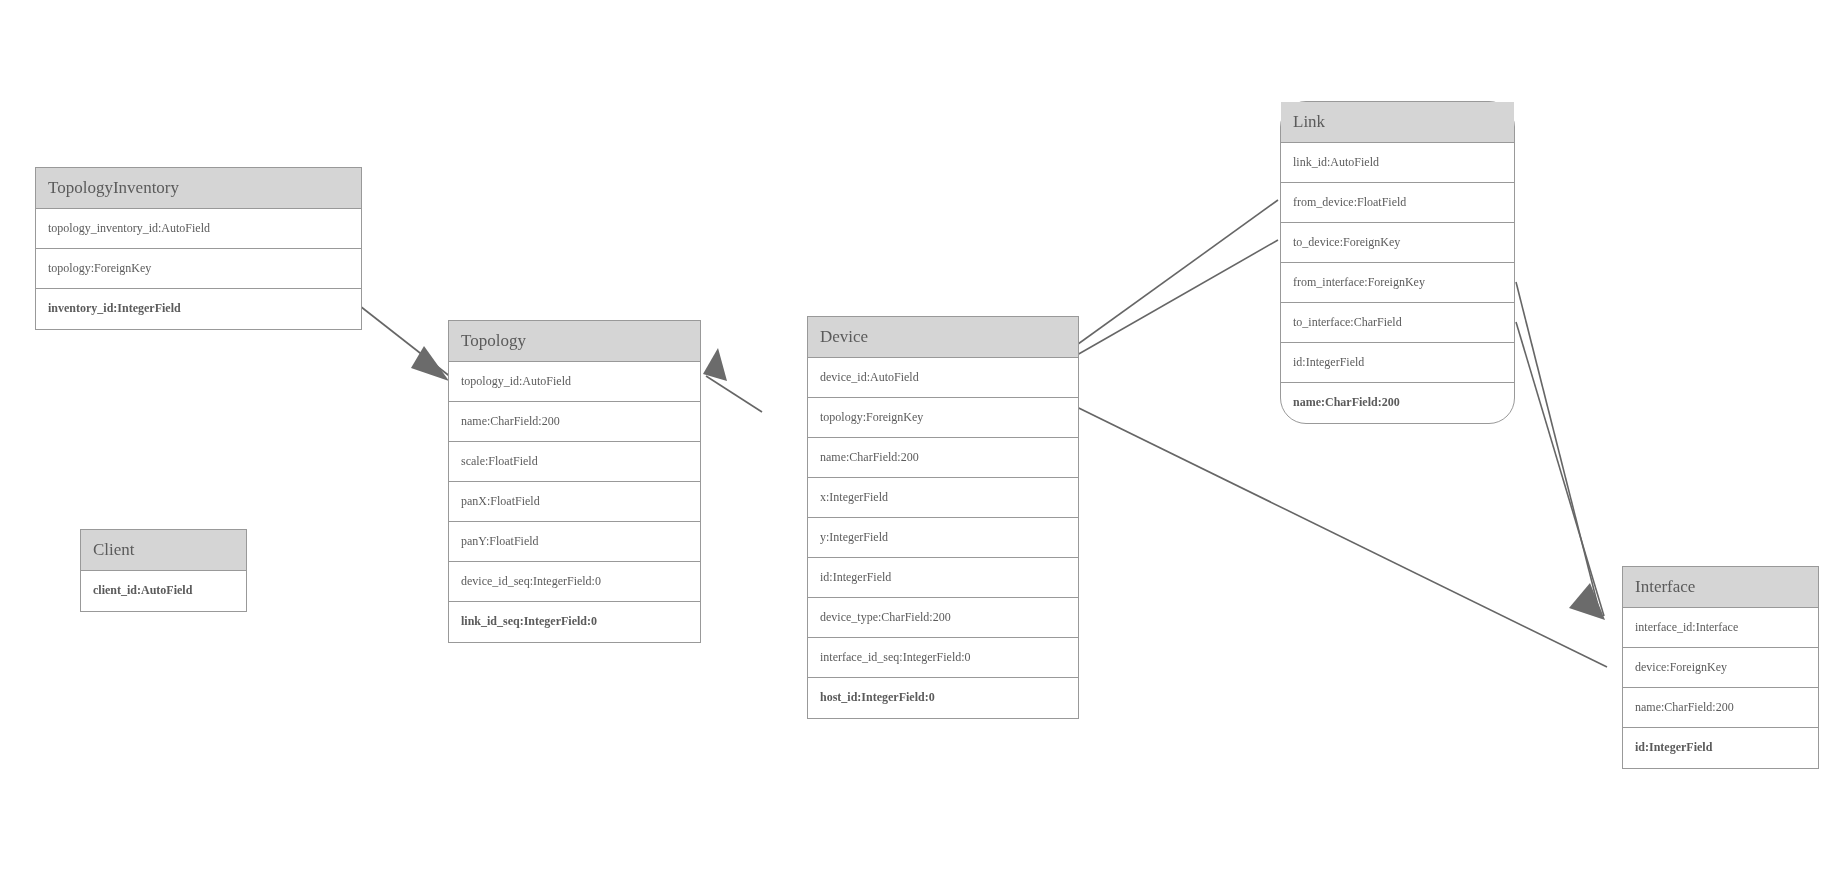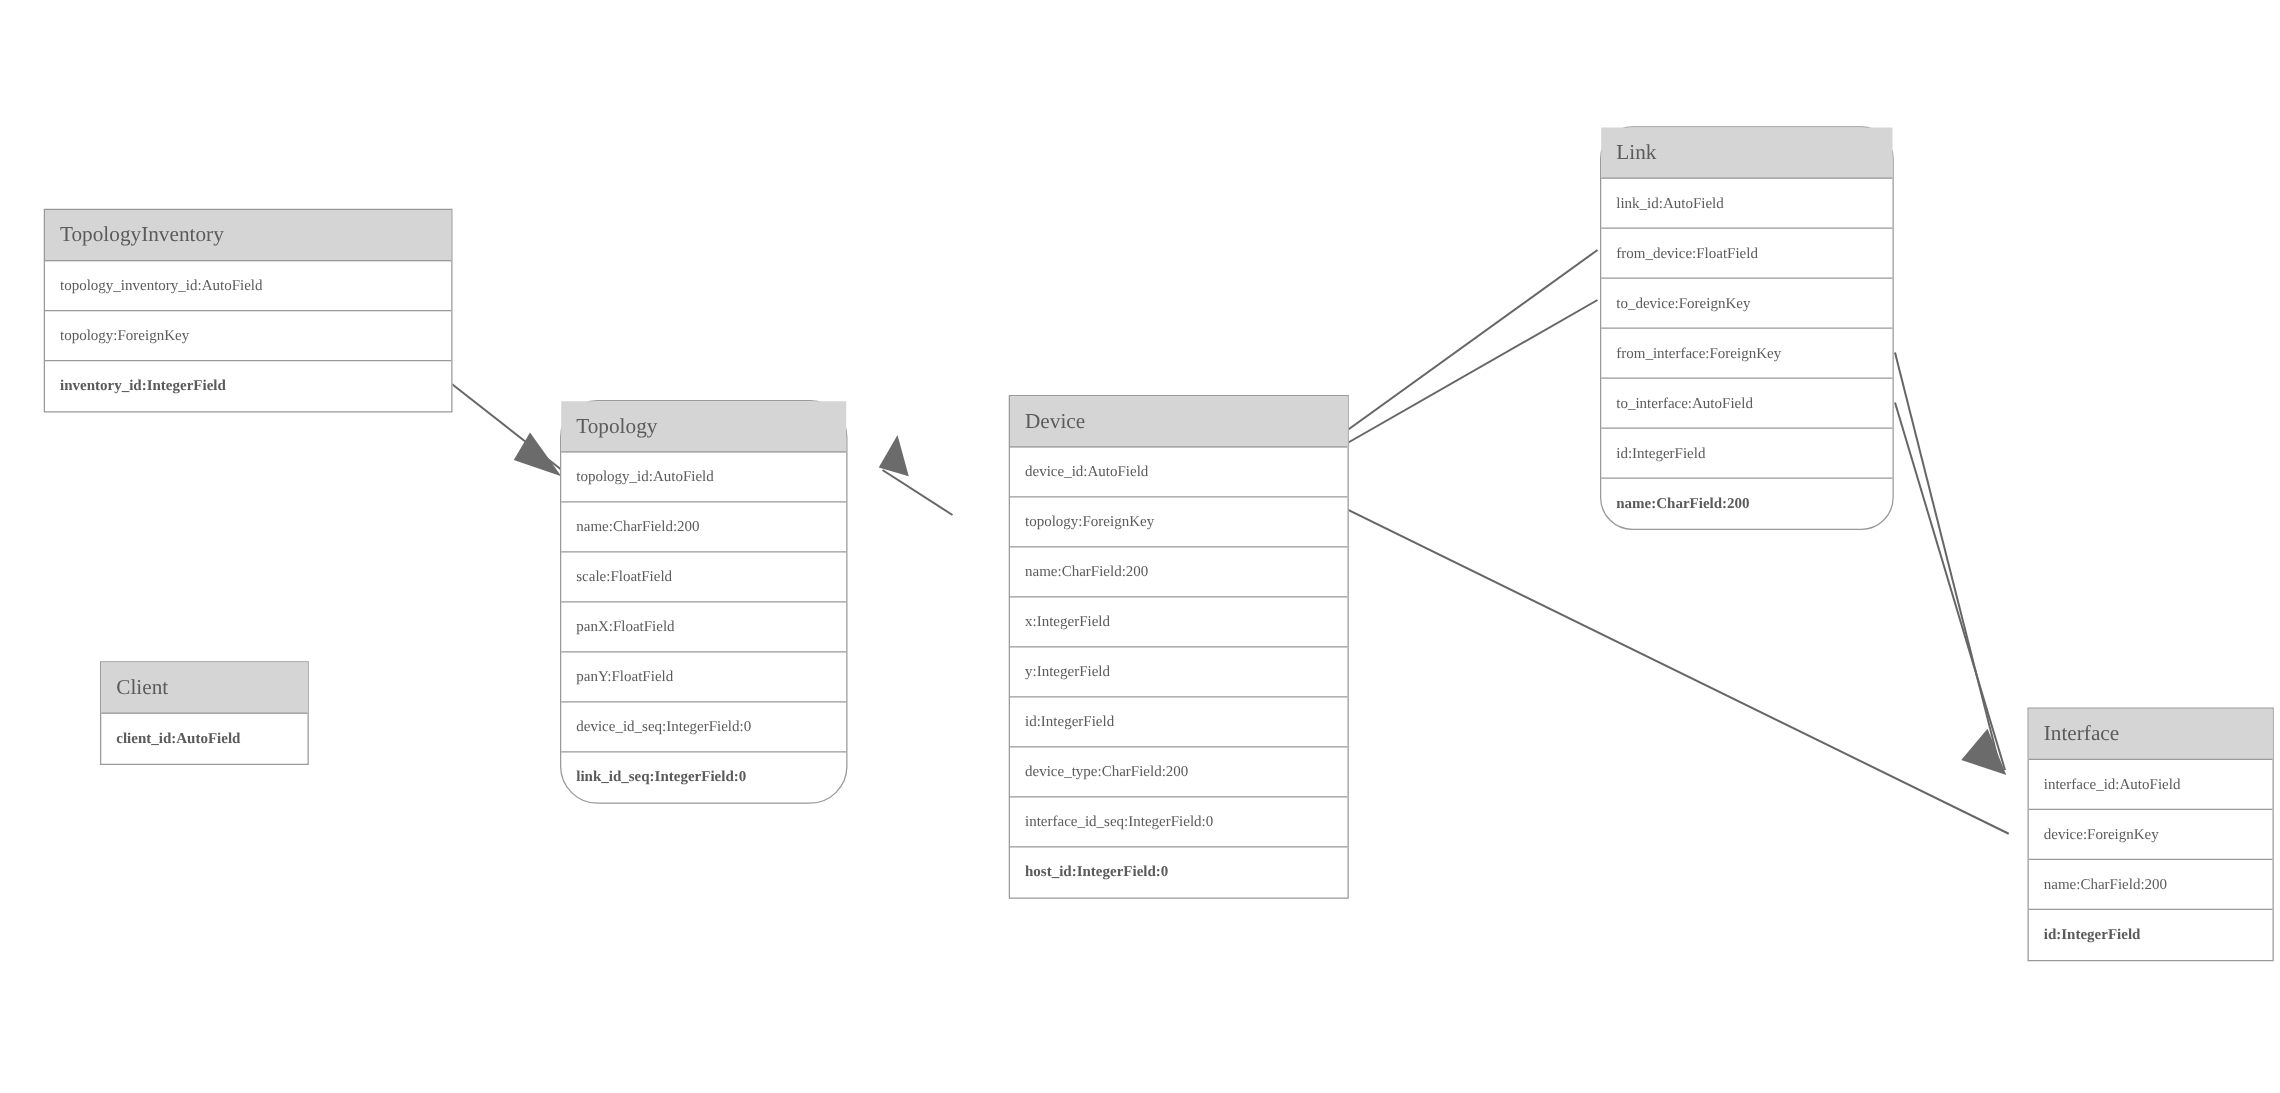--- a/index.html
+++ b/index.html
@@ -105,21 +105,21 @@
           <div class="entity-row">topology:ForeignKey</div>
           <div class="entity-row last">inventory_id:IntegerField</div>
         </div>
       </div>
       <div class="entity" style="left: 80px; top: 529px; width: 167px;">
         <div class="entity-header">Client</div>
         <div class="entity-rows">
           <div class="entity-row last">client_id:AutoField</div>
         </div>
       </div>
-      <div class="entity" style="left: 448px; top: 320px; width: 230px; border-radius: 30px;">
+      <div class="entity" style="left: 448px; top: 320px; width: 253px;">
         <div class="entity-header">Topology</div>
         <div class="entity-rows">
           <div class="entity-row">topology_id:AutoField</div>
           <div class="entity-row">name:CharField:200</div>
           <div class="entity-row">scale:FloatField</div>
           <div class="entity-row">panX:FloatField</div>
           <div class="entity-row">panY:FloatField</div>
           <div class="entity-row">device_id_seq:IntegerField:0</div>
           <div class="entity-row last">link_id_seq:IntegerField:0</div>
         </div>
@@ -138,29 +138,29 @@
           <div class="entity-row last">host_id:IntegerField:0</div>
         </div>
       </div>
       <div class="entity" style="left: 1280px; top: 101px; width: 235px; border-radius: 26px;">
         <div class="entity-header">Link</div>
         <div class="entity-rows">
           <div class="entity-row">link_id:AutoField</div>
           <div class="entity-row">from_device:FloatField</div>
           <div class="entity-row">to_device:ForeignKey</div>
           <div class="entity-row">from_interface:ForeignKey</div>
-          <div class="entity-row">to_interface:AutoField</div>
+          <div class="entity-row">to_interface:CharField</div>
           <div class="entity-row">id:IntegerField</div>
           <div class="entity-row last">name:CharField:200</div>
         </div>
       </div>
       <div class="entity" style="left: 1610px; top: 566px; width: 197px; margin-left: 12px;">
         <div class="entity-header">Interface</div>
         <div class="entity-rows">
-          <div class="entity-row">interface_id:AutoField</div>
+          <div class="entity-row">interface_id:Interface</div>
           <div class="entity-row">device:ForeignKey</div>
           <div class="entity-row">name:CharField:200</div>
           <div class="entity-row last">id:IntegerField</div>
         </div>
       </div>
     </div>
 
 </div>
 
 </body></html>

